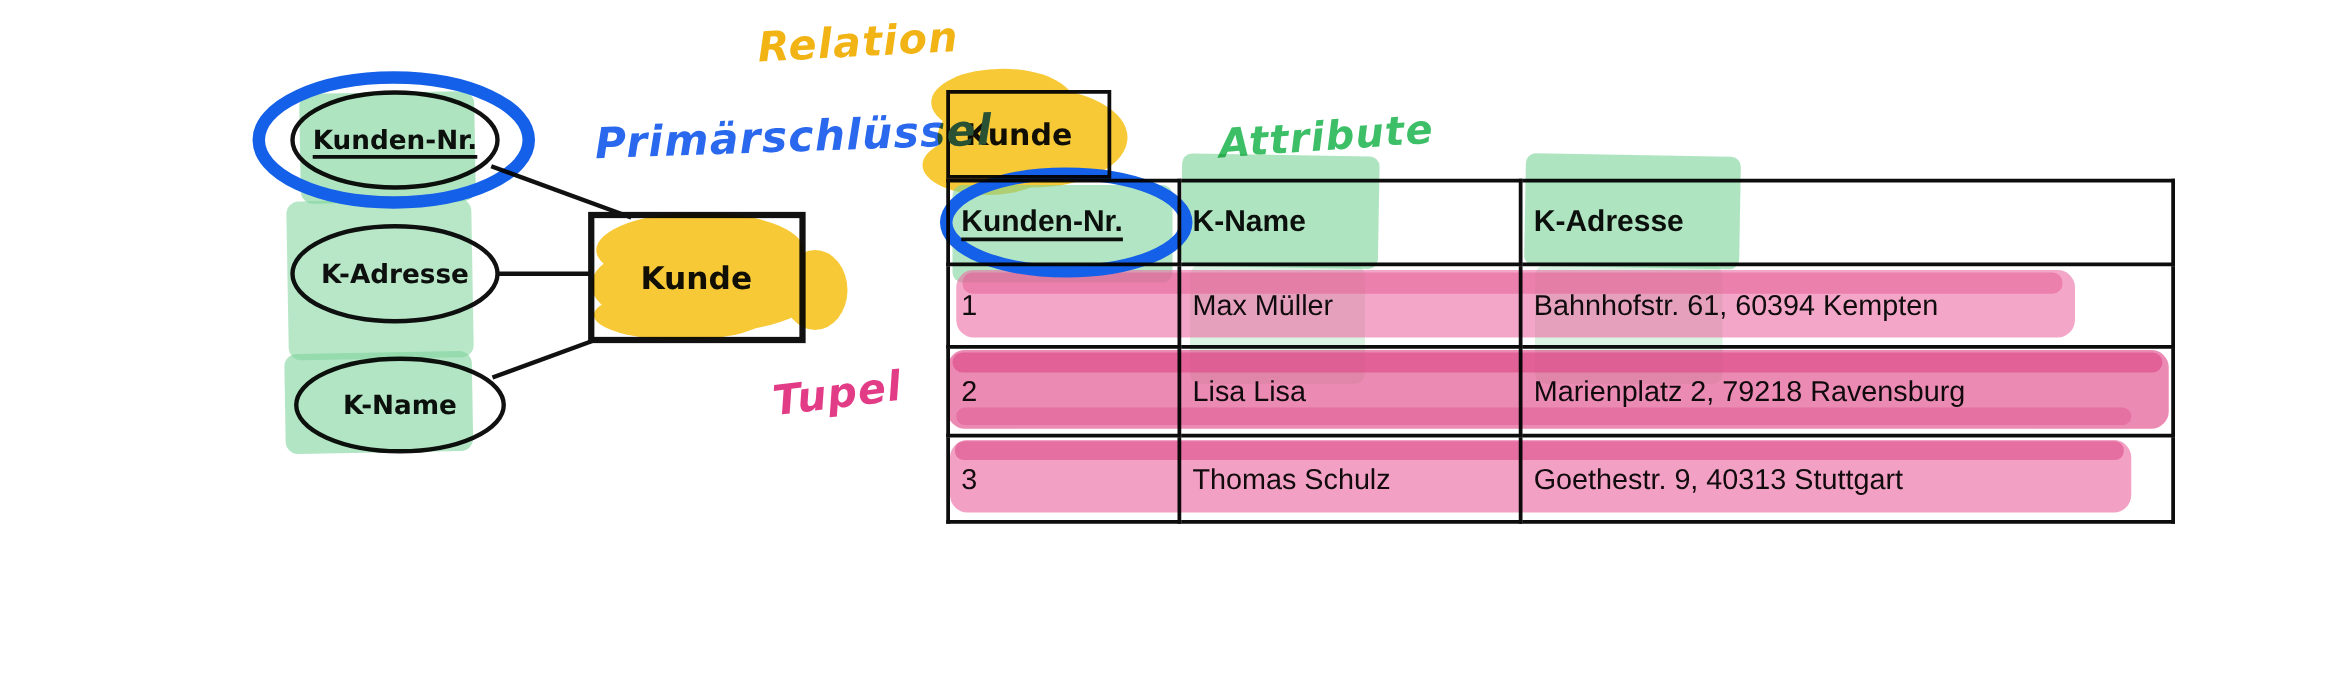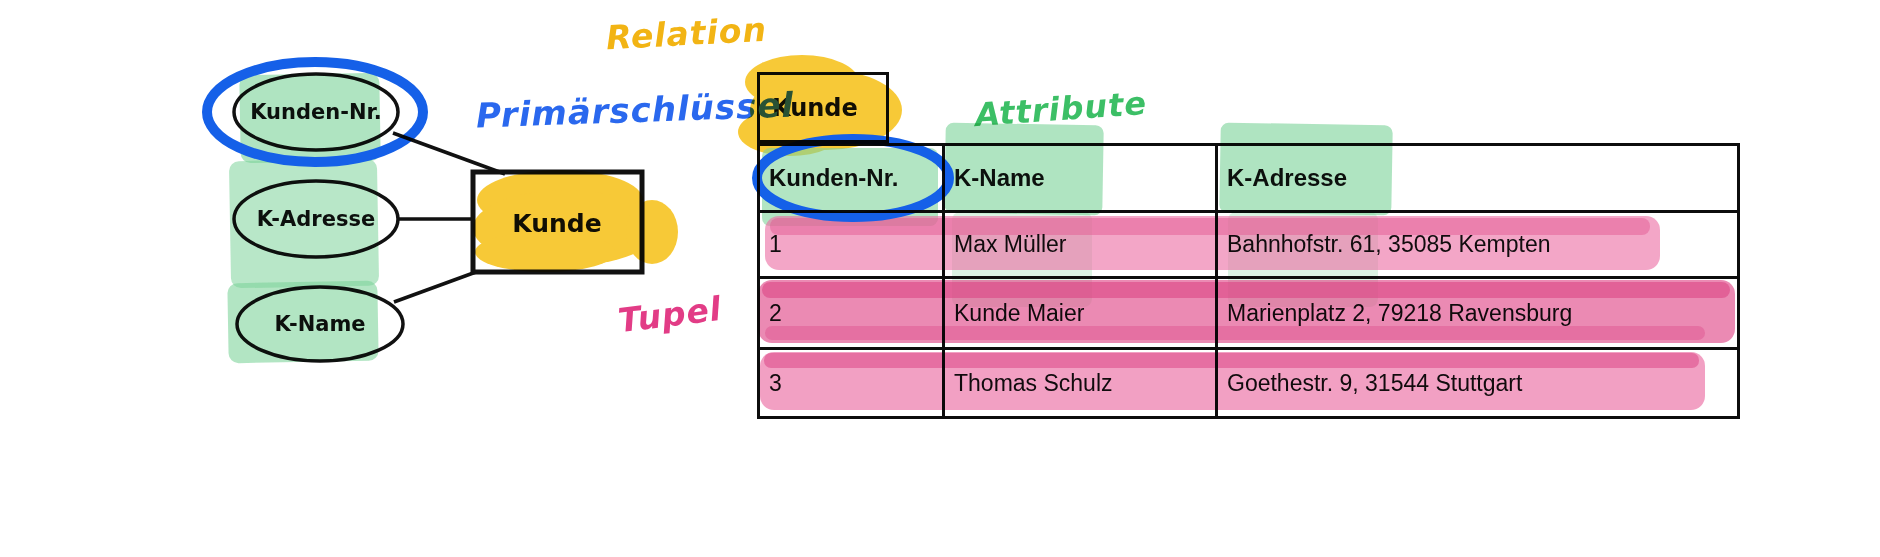--- a/index.html
+++ b/index.html
@@ -8,21 +8,21 @@
     overflow:hidden;font-family:"Liberation Sans",sans-serif;color:#111;
   }
   svg{position:absolute;left:0;top:0;}
   #base-art{z-index:1;}
   #marker-overlay{z-index:5;pointer-events:none;mix-blend-mode:multiply;}
   .label{position:absolute;z-index:3;white-space:nowrap;}
   .er-label{
     font-family:"DejaVu Sans",sans-serif;font-weight:bold;font-size:21px;
     transform:translate(-50%,-50%);text-align:center;
   }
-  .pk-underline{text-decoration-thickness:2.5px;text-underline-offset:5px;}
+  .pk-underline{text-decoration:underline;text-decoration-thickness:2.5px;text-underline-offset:5px;}
   .entity-label{font-family:"DejaVu Sans",sans-serif;font-weight:bold;font-size:25px;
     transform:translate(-50%,-50%);}
   .hand{
     font-family:"DejaVu Sans",sans-serif;font-style:italic;font-weight:bold;
     letter-spacing:1px;z-index:4;
   }
   .hand-relation{font-size:33px;color:#F2B414;transform:rotate(-3deg);}
   .hand-pk{font-size:34px;color:#2A68EE;transform:rotate(-2deg);}
   .hand-attr{font-size:32px;color:#3CBF66;transform:rotate(-4deg);}
   .hand-tupel{font-size:33px;color:#E23C86;transform:rotate(-7deg);}
@@ -86,31 +86,31 @@
       </colgroup>
     <tbody>
         <tr style="height:67px">
       <th class="pk-underline">Kunden-Nr.</th>
       <th>K-Name</th>
       <th>K-Adresse</th>
     </tr>
     <tr style="height:66px">
       <td>1</td>
       <td>Max Müller</td>
-      <td>Bahnhofstr. 61, 35085 Kempten</td>
+      <td>Bahnhofstr. 61, 60394 Kempten</td>
     </tr>
     <tr style="height:71px">
       <td>2</td>
-      <td>Kunde Maier</td>
+      <td>Lisa Lisa</td>
       <td>Marienplatz 2, 79218 Ravensburg</td>
     </tr>
     <tr style="height:69px">
       <td>3</td>
       <td>Thomas Schulz</td>
-      <td>Goethestr. 9, 31544 Stuttgart</td>
+      <td>Goethestr. 9, 40313 Stuttgart</td>
     </tr>
   </tbody>
     </table>
 
   <svg id="marker-overlay" width="1880" height="557" viewBox="0 0 1880 557">
 
     <rect x="240" y="74" width="140" height="88" rx="10" fill="#7ED49B" opacity="0.62" transform="rotate(-1 310 118)"></rect>
     <rect x="230" y="160" width="148" height="127" rx="10" fill="#7ED49B" opacity="0.55" transform="rotate(-1 304 223)"></rect>
     <rect x="228" y="282" width="150" height="80" rx="10" fill="#7ED49B" opacity="0.60" transform="rotate(-1 303 322)"></rect>
 

